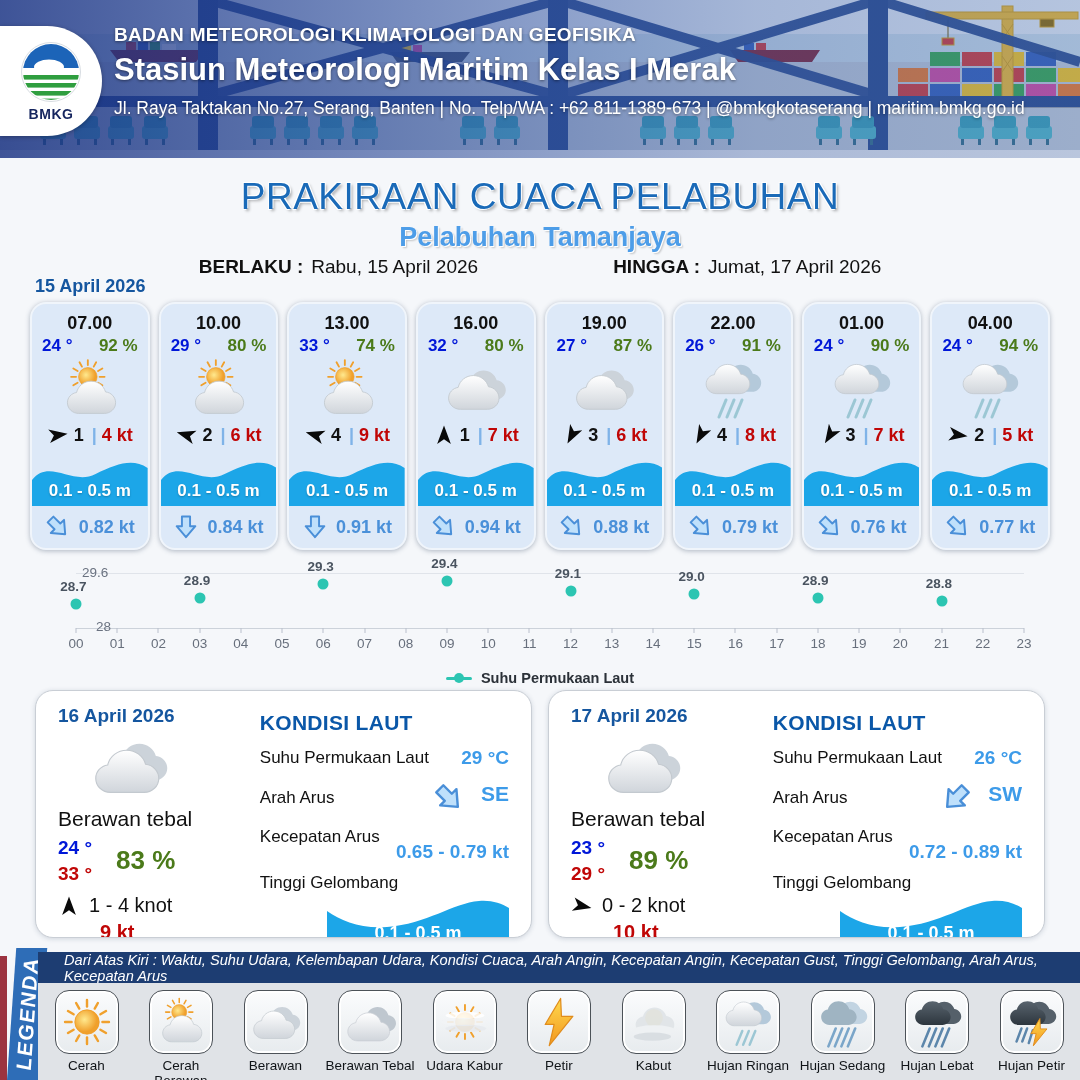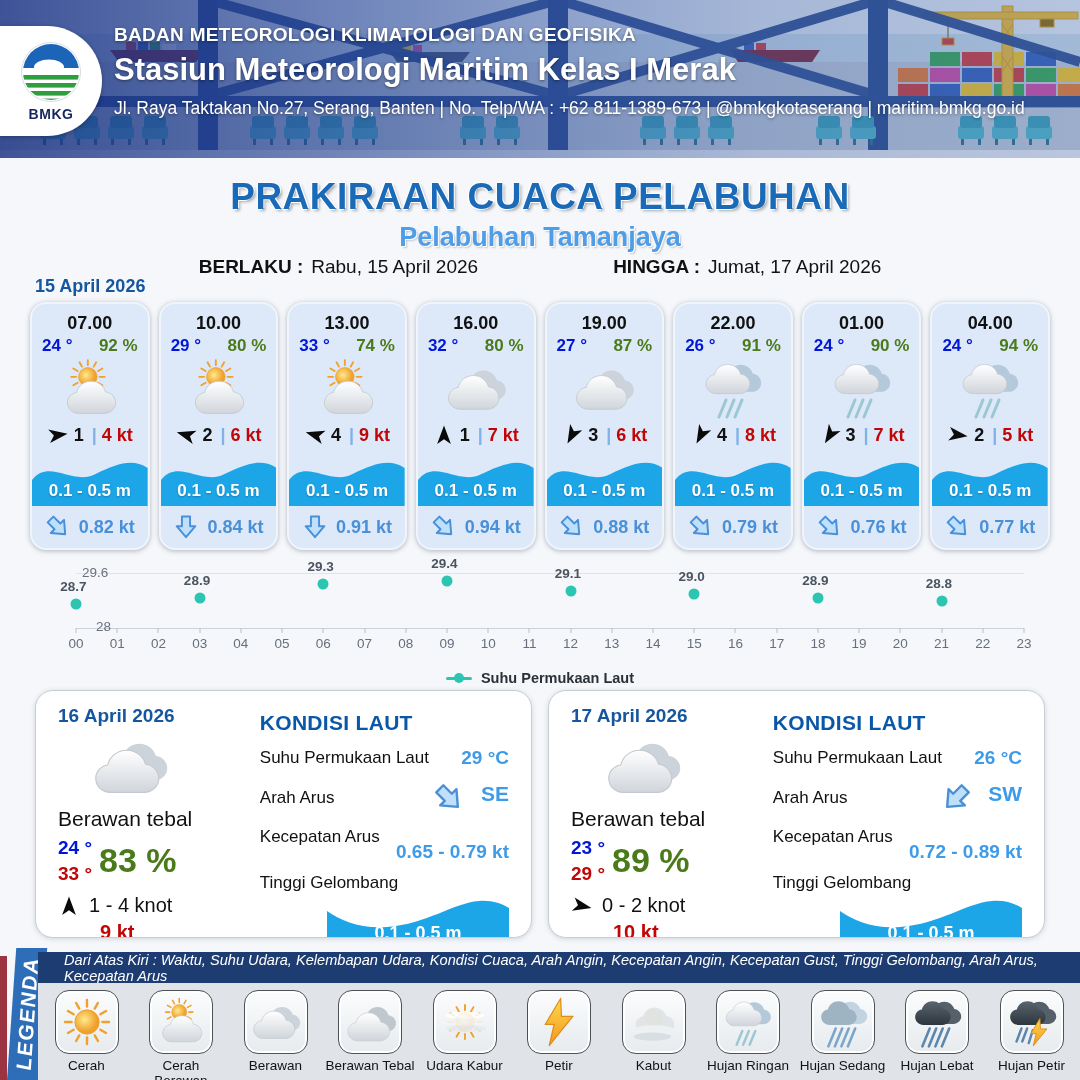--- a/index.html
+++ b/index.html
@@ -15,21 +15,21 @@
              justify-content:center;box-shadow:0 1px 4px rgba(0,0,0,.3)}
   .logo-mark{width:64px;height:64px}
   .logo-text{font-size:14px;font-weight:700;color:#15255e;margin-top:2px;letter-spacing:.5px}
   .banner-text{position:absolute;left:114px;top:24px;color:#fff;text-shadow:0 1px 3px rgba(0,0,0,.45)}
   .agency{font-size:19px;font-weight:700;letter-spacing:.3px}
   .station{font-size:31px;font-weight:700;margin-top:6px}
   .address{font-size:17.5px;margin-top:10px}
 
   
   .title-wrap{position:absolute;top:160px;left:0;width:100%;text-align:center}
-  .main-title{font-size:37px;font-weight:700;color:#1a6ab8;letter-spacing:.5px;margin-top:16px;
+  .main-title{font-size:37px;font-weight:400;color:#1a6ab8;letter-spacing:.5px;margin-top:16px;
       text-shadow:-1px -1px 0 #fff,1px -1px 0 #fff,-1px 1px 0 #fff,2px 2px 3px rgba(0,0,0,.3)}
   .sub-title{font-size:27px;font-weight:700;color:#4d9de8;margin-top:4px;
       text-shadow:1px 1px 0 #fff,2px 2px 2px rgba(0,0,0,.2)}
   .validity{margin-top:3px;display:flex;justify-content:center;gap:135px;font-size:19px}
   .validity b{font-weight:700;margin-right:8px}
   .fdate{position:absolute;left:35px;top:276px;font-size:18px;font-weight:700;color:#15569f}
 
   
   .cards-row{position:absolute;top:302px;left:30px;right:30px;height:248px;display:flex;gap:9px}
   .fcard{flex:1;background:#dde9f8;border:2px solid #f0f5fb;border-radius:16px;
@@ -79,21 +79,21 @@
   .daily-row{position:absolute;top:690px;left:35px;right:35px;height:248px;display:flex;gap:16px}
   .dcard{flex:1;background:#fff;border:1.5px solid #c9ced5;border-radius:18px;
          box-shadow:0 1px 5px rgba(40,60,90,.18);display:flex;overflow:hidden}
   .d-left{width:44%;padding:14px 4px 8px 22px;box-sizing:border-box}
   .d-date{font-size:19px;font-weight:700;color:#15569f}
   .d-icon svg{width:88px;height:80px;margin:0 0 0 28px}
   .d-cond{font-size:21px;margin-top:0px}
   .d-temps{display:flex;align-items:center;margin-top:4px}
   .d-tmin{font-size:19px;font-weight:700;color:#0017d8;line-height:1.35}
   .d-tmax{font-size:19px;font-weight:700;color:#c00606;line-height:1.35}
-  .d-hum{font-size:34px;font-weight:700;color:#4b7a1a;margin-left:7px}
+  .d-hum{font-size:26px;font-weight:700;color:#4b7a1a;margin-left:24px}
   .d-wind{display:flex;align-items:center;gap:9px;margin-top:8px;font-size:20px}
   .d-gust{font-size:20px;font-weight:700;color:#c00606;margin:4px 0 0 42px}
   .d-right{flex:1;padding:20px 22px 0 6px;box-sizing:border-box}
   .sea-title{font-size:21px;font-weight:700;color:#0a57a8;letter-spacing:.3px;margin-bottom:12px}
   .sea-row{display:flex;justify-content:space-between;align-items:center;margin-bottom:13px}
   .sea-label{font-size:17px}
   .sea-val{font-size:19px;font-weight:700;color:#3d9be9}
   .sea-dir{display:flex;gap:16px}
   .sea-dir .sea-val{font-size:21px}
   .cur-arrow.big{width:32px;height:32px}

